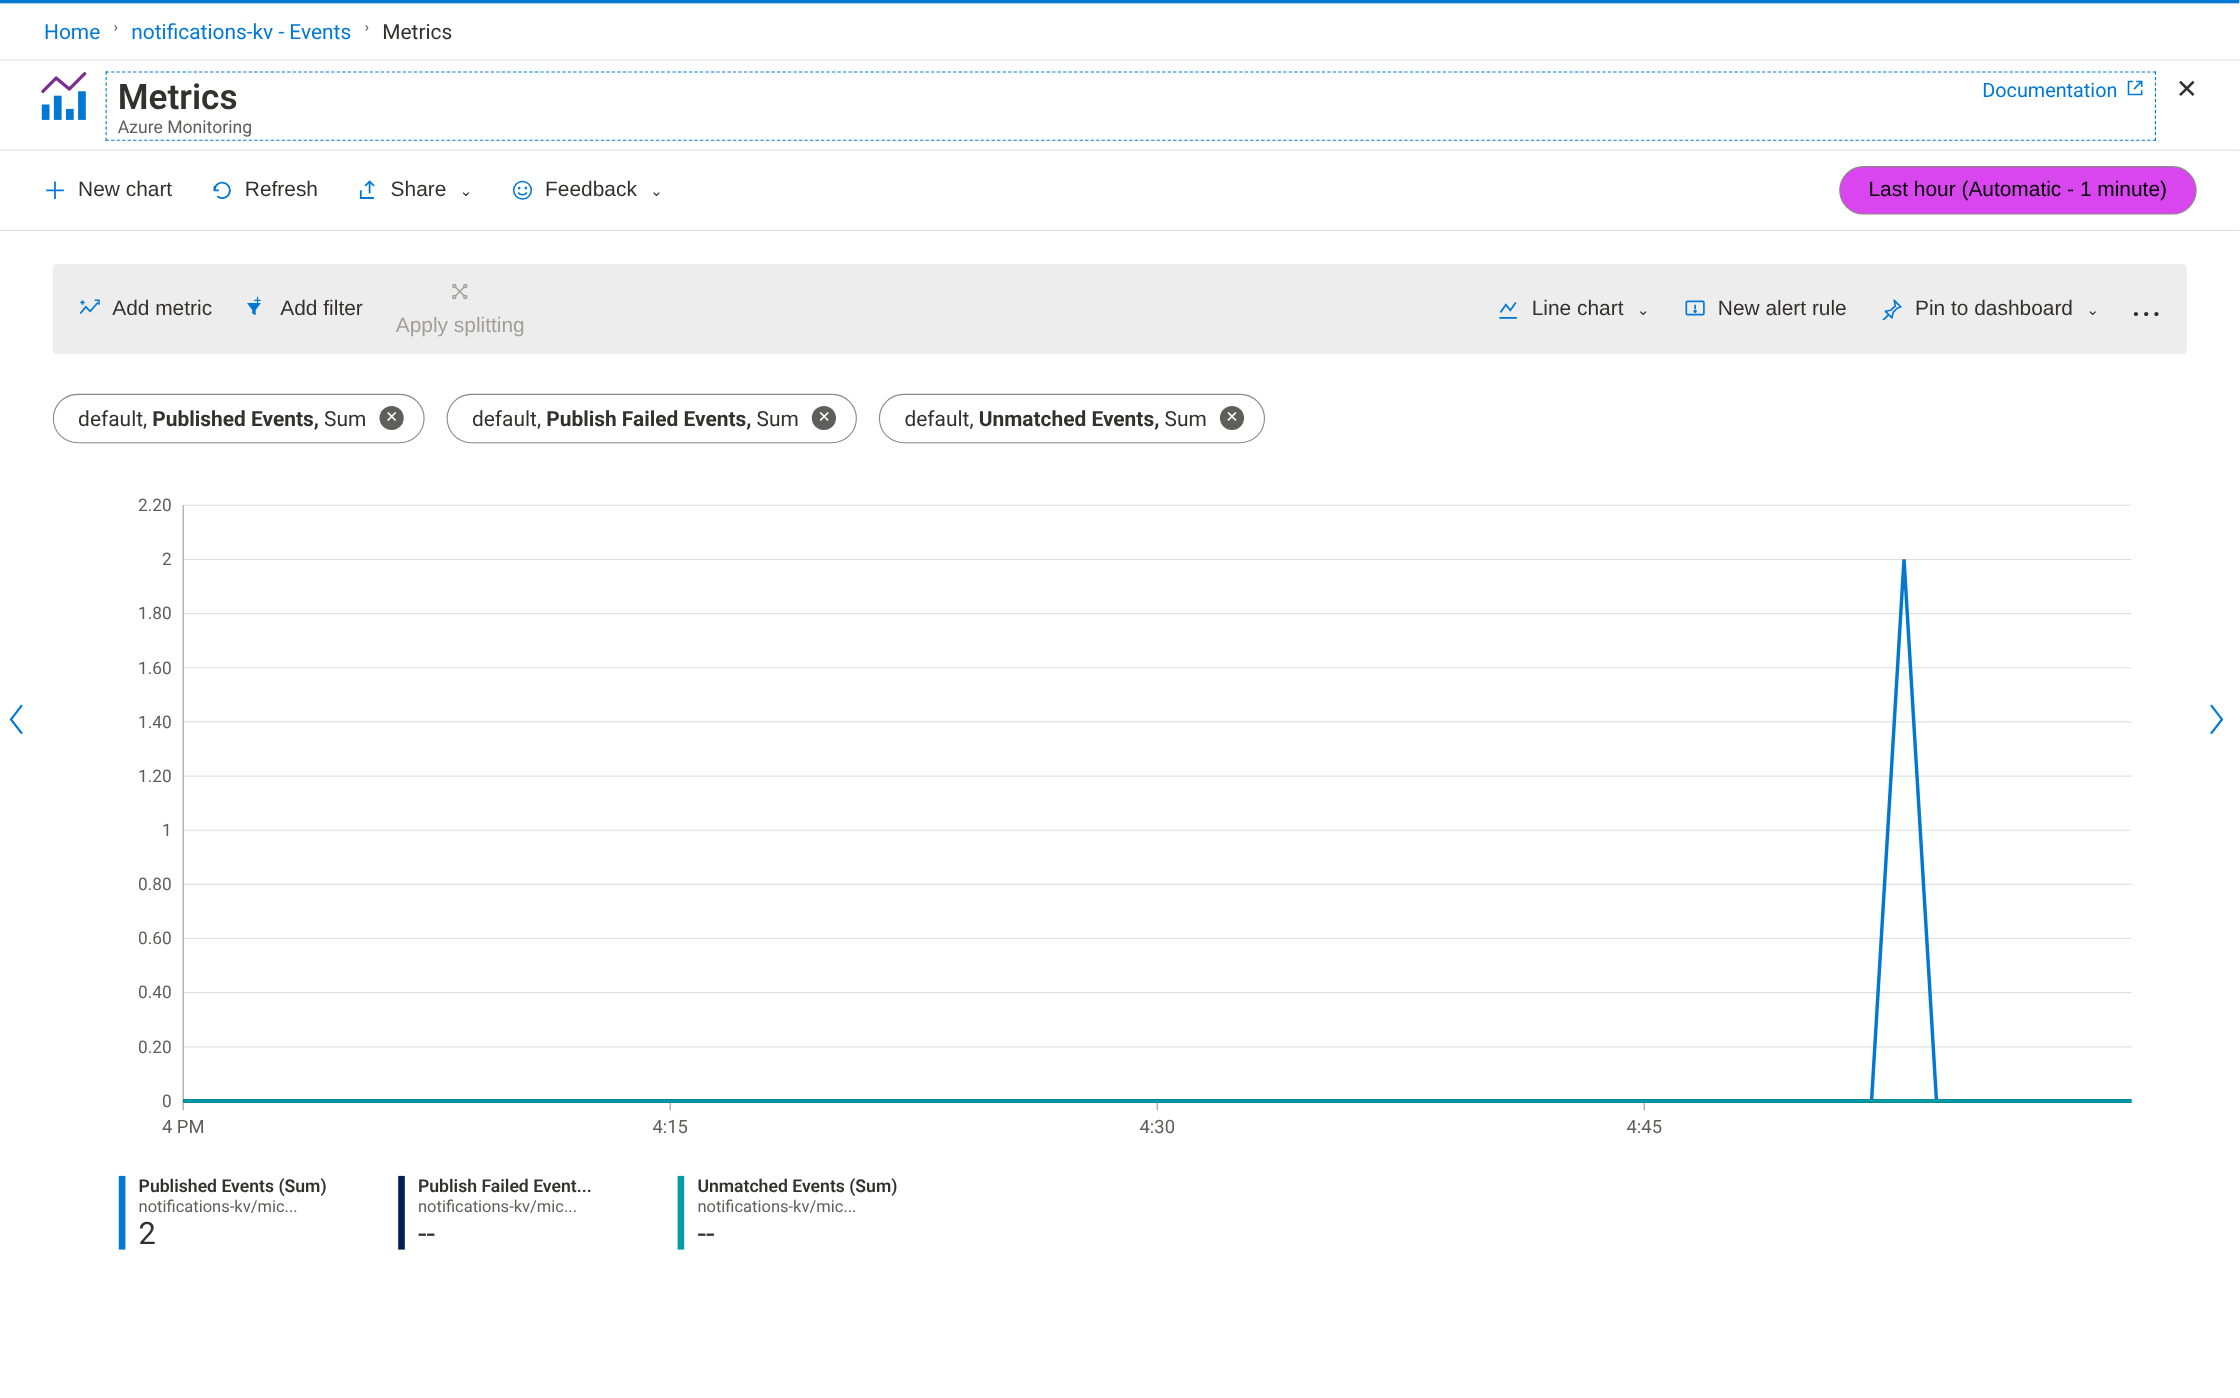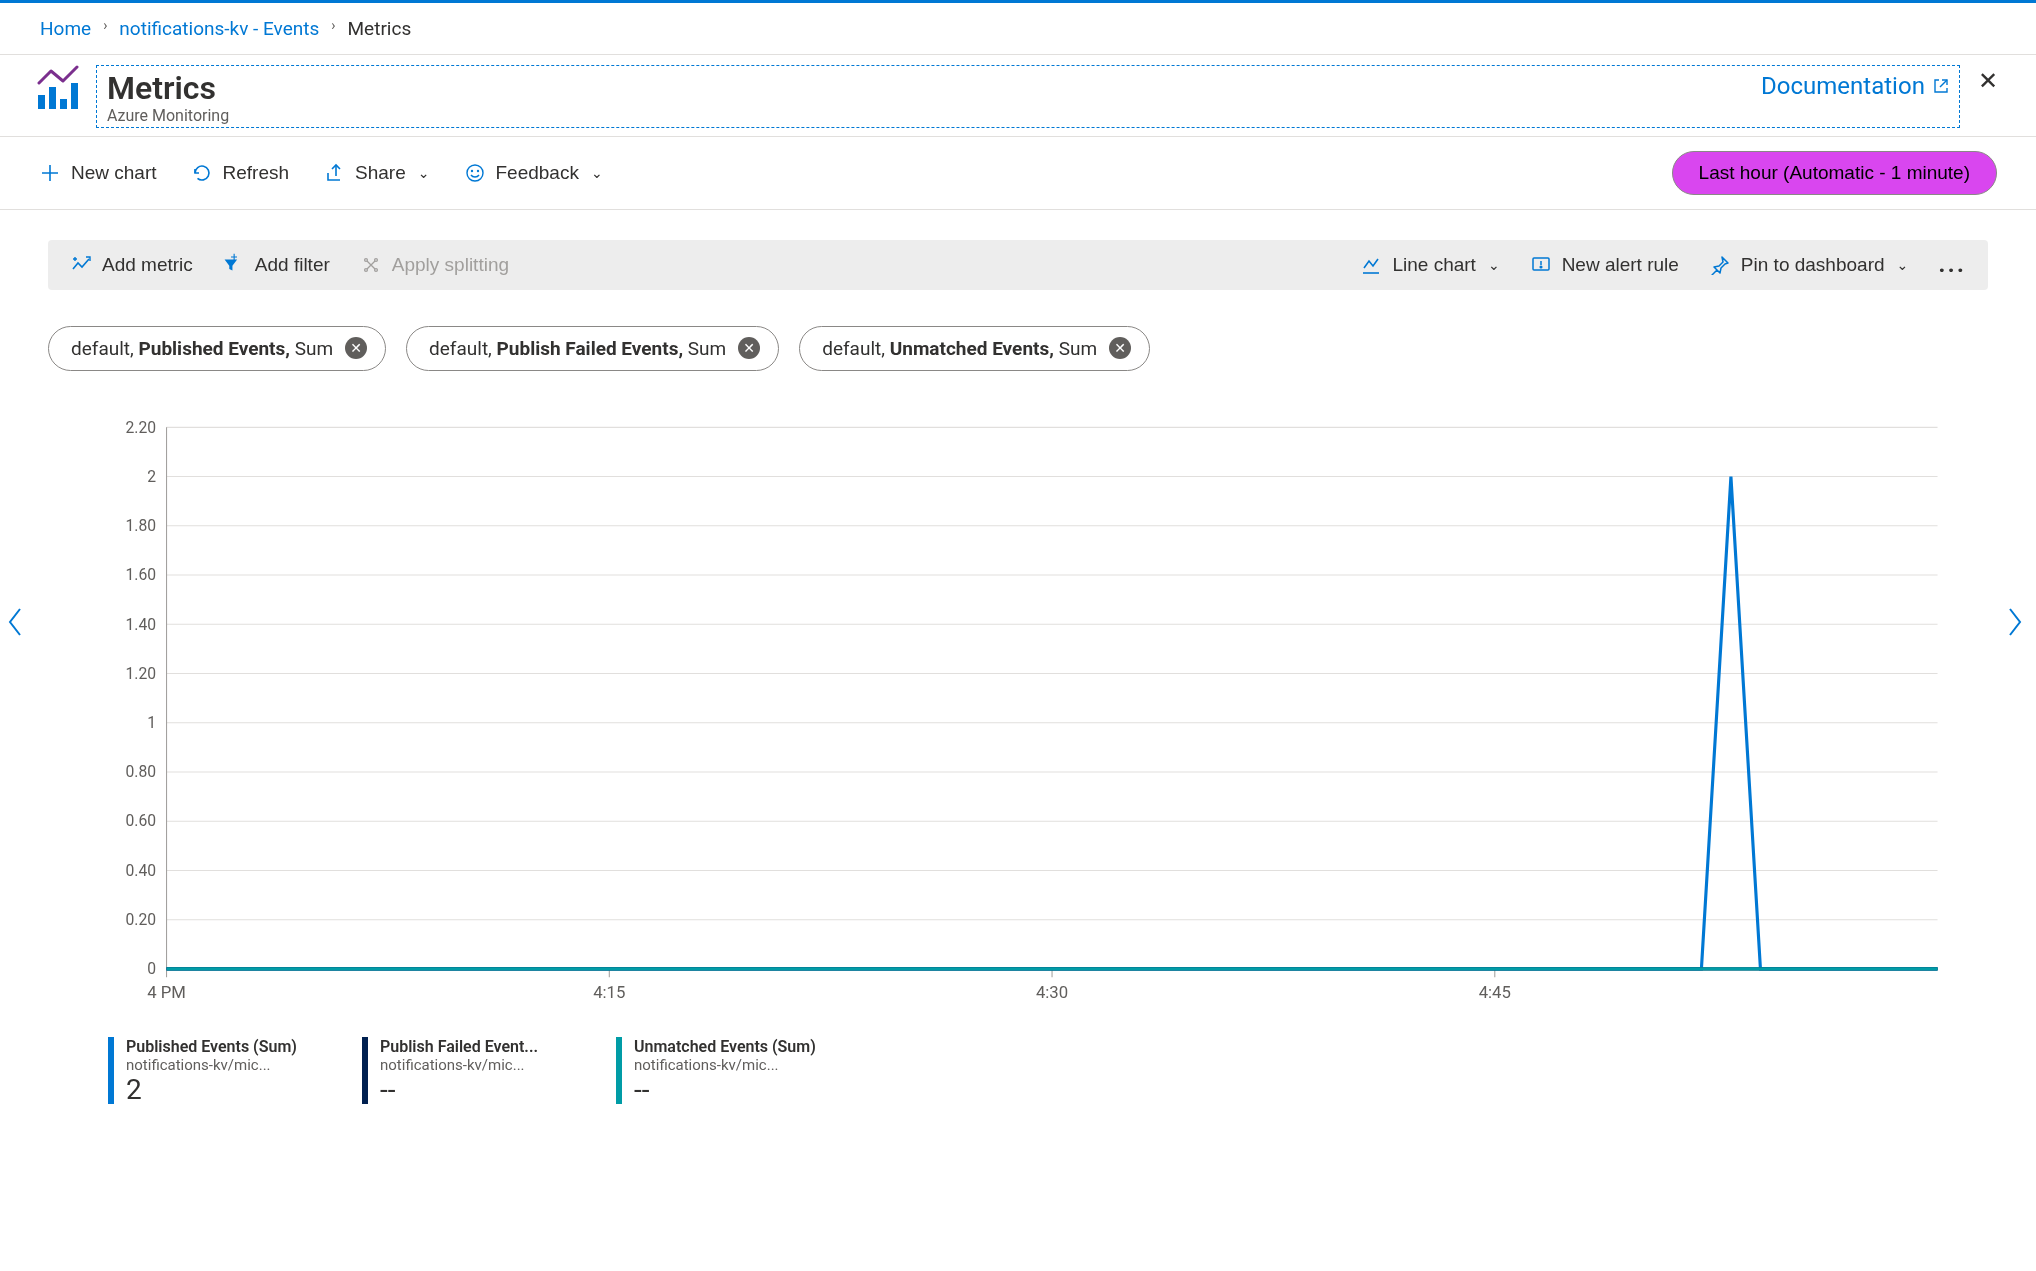--- a/index.html
+++ b/index.html
@@ -56,21 +56,21 @@
     justify-content: space-between;
     align-items: flex-start;
   }
   .title-right {
     display: flex;
     align-items: center;
     gap: 30px;
   }
   .doc-link {
     color: #0078d4;
-    font-size: 24px;
+    font-size: 18px;
     text-decoration: none;
     display: inline-flex;
     align-items: center;
     gap: 8px;
     cursor: pointer;
   }
   .close-x {
     font-size: 24px;
     color: #323130;
     cursor: pointer;
@@ -128,21 +128,21 @@
   .scmd {
     display: inline-flex;
     align-items: center;
     gap: 10px;
     font-size: 19px;
     cursor: pointer;
     border: none;
     background: none;
     color: #323130;
   }
-  .scmd.disabled { color: #a19f9d; cursor: default; }
+  .scmd.disabled { color: #a19f9d; cursor: default; flex-direction: column; }
   .scmd .icon { color: #0078d4; width: 22px; height: 22px; display: inline-flex; align-items: center; justify-content: center;}
   .scmd.disabled .icon { color: #a19f9d; }
   .sub-right { margin-left: auto; display: flex; align-items: flex-end; gap: 30px; }
   .ellipsis { font-size: 24px; letter-spacing: 2px; cursor: pointer; color:#323130; line-height: 0.5; font-weight: bold;}
 
   
   .chips-row { display: flex; gap: 20px; flex-wrap: wrap; margin-bottom: 48px; }
   .chip {
     border: 1px solid #8a8886;
     border-radius: 28px;

